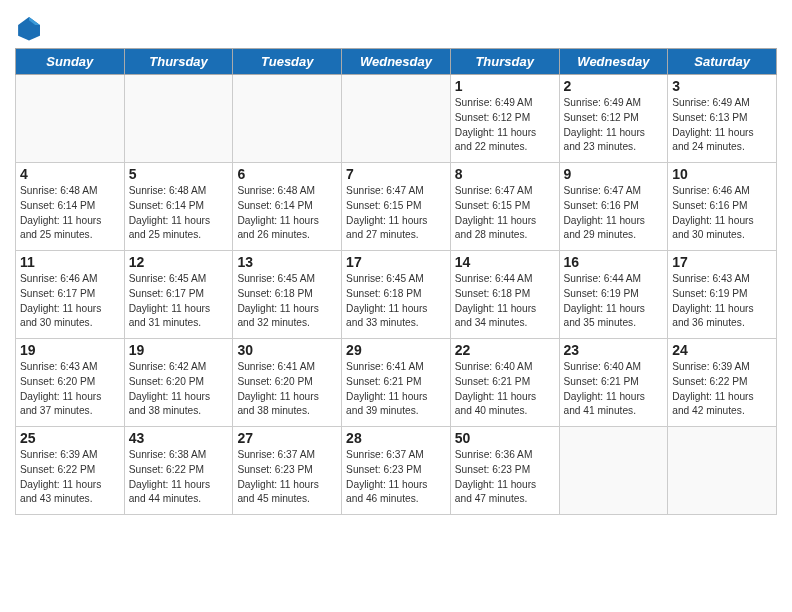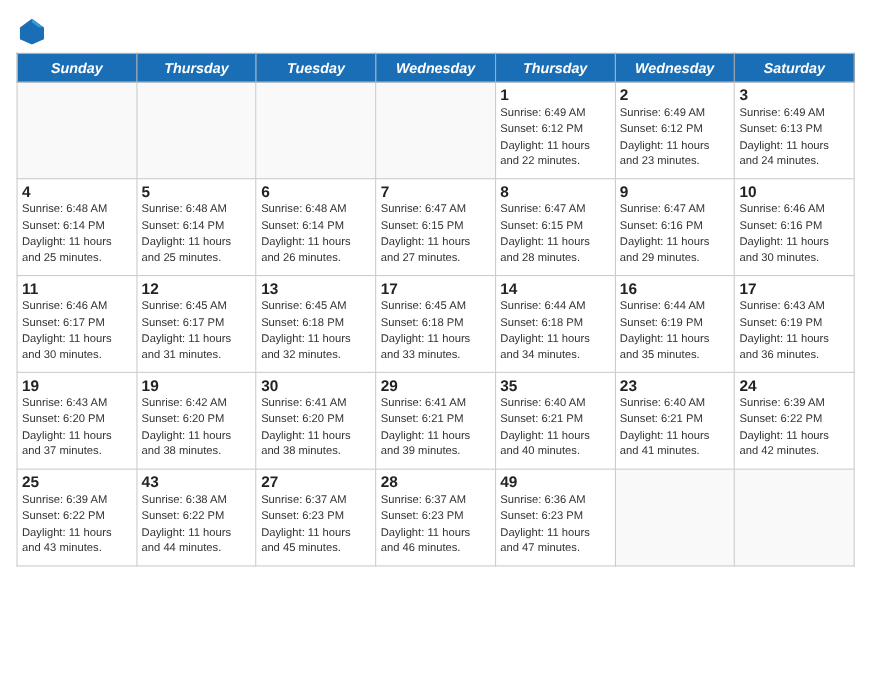--- a/index.html
+++ b/index.html
@@ -220,21 +220,21 @@
           </td>
           <td>
             <span class="day-number">30</span>
             <div class="day-info">Sunrise: 6:41 AM<br>Sunset: 6:20 PM<br>Daylight: 11 hours<br>and 38 minutes.</div>
           </td>
           <td>
             <span class="day-number">29</span>
             <div class="day-info">Sunrise: 6:41 AM<br>Sunset: 6:21 PM<br>Daylight: 11 hours<br>and 39 minutes.</div>
           </td>
           <td>
-            <span class="day-number">35</span>
+            <span class="day-number">22</span>
             <div class="day-info">Sunrise: 6:40 AM<br>Sunset: 6:21 PM<br>Daylight: 11 hours<br>and 40 minutes.</div>
           </td>
           <td>
             <span class="day-number">23</span>
             <div class="day-info">Sunrise: 6:40 AM<br>Sunset: 6:21 PM<br>Daylight: 11 hours<br>and 41 minutes.</div>
           </td>
           <td>
             <span class="day-number">24</span>
             <div class="day-info">Sunrise: 6:39 AM<br>Sunset: 6:22 PM<br>Daylight: 11 hours<br>and 42 minutes.</div>
           </td>
@@ -250,21 +250,21 @@
           </td>
           <td>
             <span class="day-number">27</span>
             <div class="day-info">Sunrise: 6:37 AM<br>Sunset: 6:23 PM<br>Daylight: 11 hours<br>and 45 minutes.</div>
           </td>
           <td>
             <span class="day-number">28</span>
             <div class="day-info">Sunrise: 6:37 AM<br>Sunset: 6:23 PM<br>Daylight: 11 hours<br>and 46 minutes.</div>
           </td>
           <td>
-            <span class="day-number">49</span>
+            <span class="day-number">50</span>
             <div class="day-info">Sunrise: 6:36 AM<br>Sunset: 6:23 PM<br>Daylight: 11 hours<br>and 47 minutes.</div>
           </td>
           <td class="empty"></td>
           <td class="empty"></td>
         </tr>
       </tbody>
   </table>
 </div>
 
 </body></html>

